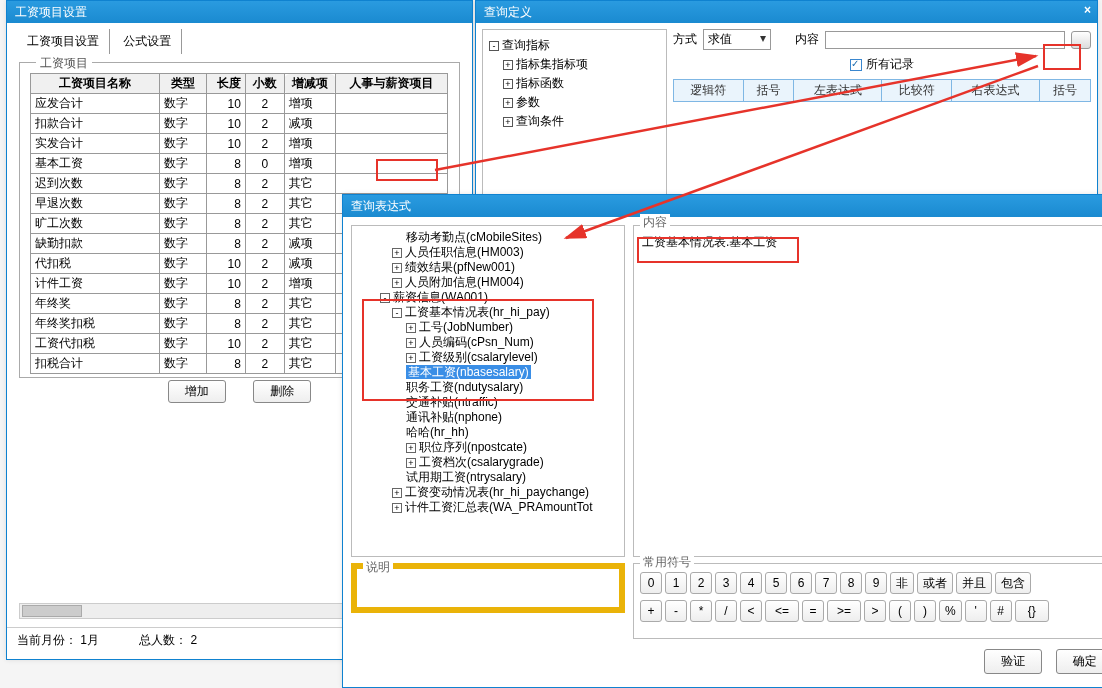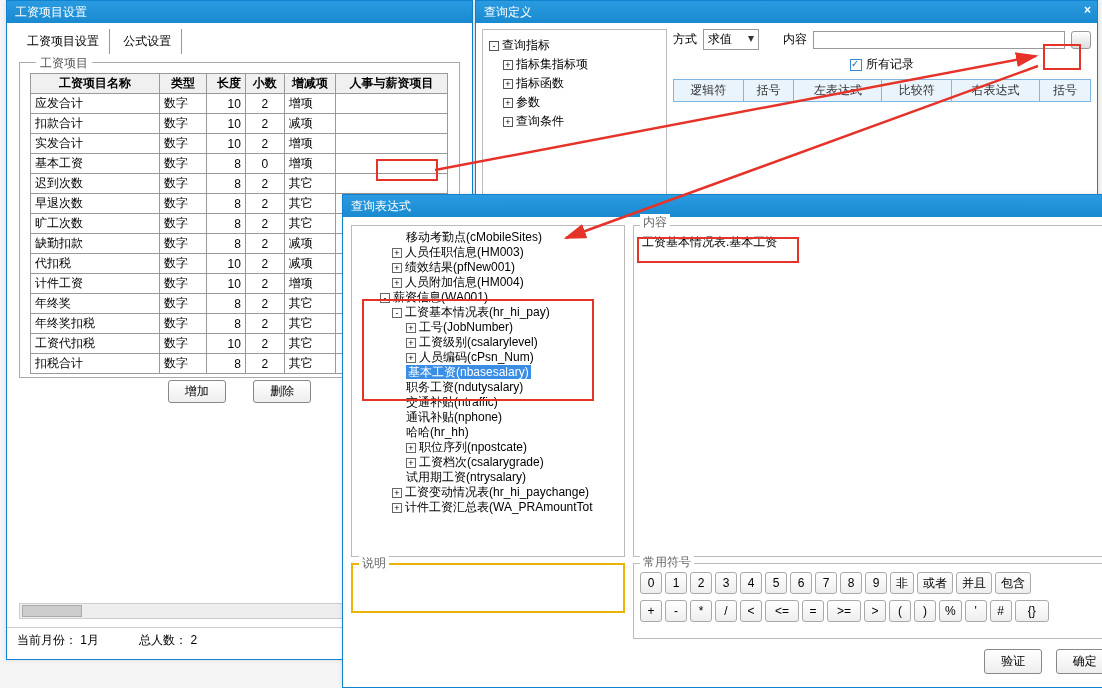--- a/index.html
+++ b/index.html
@@ -32,21 +32,21 @@
 
 
 #win2 { left: 475px; top: 0; width: 623px; height: 500px; }
 #win2 .body { display: flex; padding: 6px; gap: 6px; height: 470px; }
 #win2 .left-tree { flex: 0 0 185px; border: 1px solid #bbb; padding: 6px; }
 #win2 .tree-item { padding: 1px 0; }
 #win2 .tree-child { padding-left: 14px; }
 #win2 .tree-icon { display: inline-block; width: 10px; border: 1px solid #555; line-height: 8px; font-size: 9px; text-align: center; margin-right: 3px; }
 #win2 .right-pane { flex: 1; display: flex; flex-direction: column; gap: 6px; }
 #win2 .opt-row { display: flex; align-items: center; gap: 6px; }
-#win2 .dropdown { border: 1px solid #999; padding: 1px 16px 1px 4px; position: relative; background: #fff; width: 56px; }
+#win2 .dropdown { border: 1px solid #999; padding: 1px 16px 1px 4px; position: relative; background: #fff; width: 68px; }
 #win2 .dropdown::after { content: "▾"; position: absolute; right: 4px; top: 1px; color: #333; }
 #win2 .content-input { flex: 1; border: 1px solid #999; height: 18px; }
 #win2 .small-btn { width: 20px; height: 18px; border: 1px solid #999; border-radius: 3px; background: linear-gradient(#fff,#ddd); cursor: pointer; }
 #win2 .checkbox { display: flex; align-items: center; gap: 4px; justify-content: center; }
 #win2 .check { width: 12px; height: 12px; border: 1px solid #3a87cf; position: relative; }
 #win2 .check.checked::after { content: "✓"; color: #2270b0; font-size: 10px; position: absolute; top: -2px; left: 0; }
 #win2 .cond-table th { border: 1px solid #7fb7e4; background: #eaf4fc; padding: 2px 4px; font-weight: normal; color: #333; text-align: center; }
 #win2 .cond-table { border-collapse: collapse; width: 100%; }
 
 
@@ -57,21 +57,21 @@
 #win3 .tree-box .row { white-space: nowrap; padding: 0 0; line-height: 15px; }
 #win3 .tree-box .ind1 { padding-left: 24px; }
 #win3 .tree-box .ind2 { padding-left: 36px; }
 #win3 .tree-box .ind3 { padding-left: 50px; }
 #win3 .tree-box .sq { display: inline-block; width: 10px; height: 10px; border: 1px solid #666; line-height: 8px; font-size: 9px; text-align: center; margin-right: 3px; vertical-align: middle; }
 #win3 .tree-box .sel { background: #3a8ee6; color: #fff; padding: 0 2px; }
 #win3 .content-box { flex: 1; border: 1px solid #bbb; position: relative; }
 #win3 .content-label { position: absolute; top: -12px; left: 6px; background: #fff; padding: 0 3px; color: #666; }
 #win3 .content-text { padding: 8px; }
 #win3 .mid-row { display: flex; gap: 8px; }
-#win3 .desc-box { flex: 0 0 274px; border: 2px solid #eab308; height: 50px; position: relative; }
+#win3 .desc-box { flex: 0 0 274px; border: 6px solid #eab308; height: 50px; position: relative; }
 #win3 .sym-box { flex: 1; border: 1px solid #bbb; height: 76px; position: relative; padding: 8px 6px 4px 6px; display: flex; flex-wrap: wrap; gap: 3px; align-content: flex-start; }
 #win3 .sym-label, #win3 .desc-label { position: absolute; top: -10px; left: 6px; background: #fff; padding: 0 3px; color: #666; }
 #win3 .sym-btn { border: 1px solid #aaa; border-radius: 3px; min-width: 22px; height: 22px; padding: 0 5px; text-align: center; line-height: 20px; background: linear-gradient(#fff,#eee); cursor: pointer; }
 #win3 .sym-btn.wide { min-width: 34px; }
 #win3 .bottom-btns { text-align: right; padding-top: 4px; }
 #win3 .act-btn { display: inline-block; border: 1px solid #888; border-radius: 3px; padding: 3px 16px; margin-left: 10px; background: linear-gradient(#fff,#eee); cursor: pointer; }
 
 
 .arrow-svg { position: absolute; pointer-events: none; }
 
@@ -285,22 +285,22 @@
   <div class="body">
     <div class="top-row">
       <div class="tree-box" id="w3-tree">
           <div class="row ind3"><span>移动考勤点(cMobileSites)</span></div>
           <div class="row ind2"><span class="sq">+</span><span>人员任职信息(HM003)</span></div>
           <div class="row ind2"><span class="sq">+</span><span>绩效结果(pfNew001)</span></div>
           <div class="row ind2"><span class="sq">+</span><span>人员附加信息(HM004)</span></div>
           <div class="row ind1"><span class="sq">-</span><span>薪资信息(WA001)</span></div>
           <div class="row ind2"><span class="sq">-</span><span>工资基本情况表(hr_hi_pay)</span></div>
           <div class="row ind3"><span class="sq">+</span><span>工号(JobNumber)</span></div>
+          <div class="row ind3"><span class="sq">+</span><span>人员编码(cPsn_Num)</span></div>
           <div class="row ind3"><span class="sq">+</span><span>工资级别(csalarylevel)</span></div>
-          <div class="row ind3"><span class="sq">+</span><span>人员编码(cPsn_Num)</span></div>
           <div class="row ind3"><span class="sel">基本工资(nbasesalary)</span></div>
           <div class="row ind3"><span>职务工资(ndutysalary)</span></div>
           <div class="row ind3"><span>交通补贴(ntraffic)</span></div>
           <div class="row ind3"><span>通讯补贴(nphone)</span></div>
           <div class="row ind3"><span>哈哈(hr_hh)</span></div>
           <div class="row ind3"><span class="sq">+</span><span>职位序列(npostcate)</span></div>
           <div class="row ind3"><span class="sq">+</span><span>工资档次(csalarygrade)</span></div>
           <div class="row ind3"><span>试用期工资(ntrysalary)</span></div>
           <div class="row ind2"><span class="sq">+</span><span>工资变动情况表(hr_hi_paychange)</span></div>
           <div class="row ind2"><span class="sq">+</span><span>计件工资汇总表(WA_PRAmountTot</span></div>

